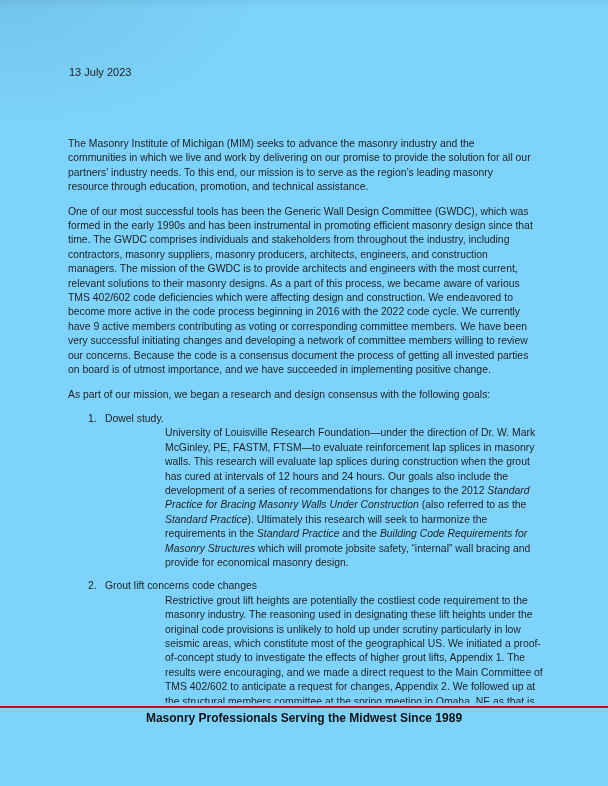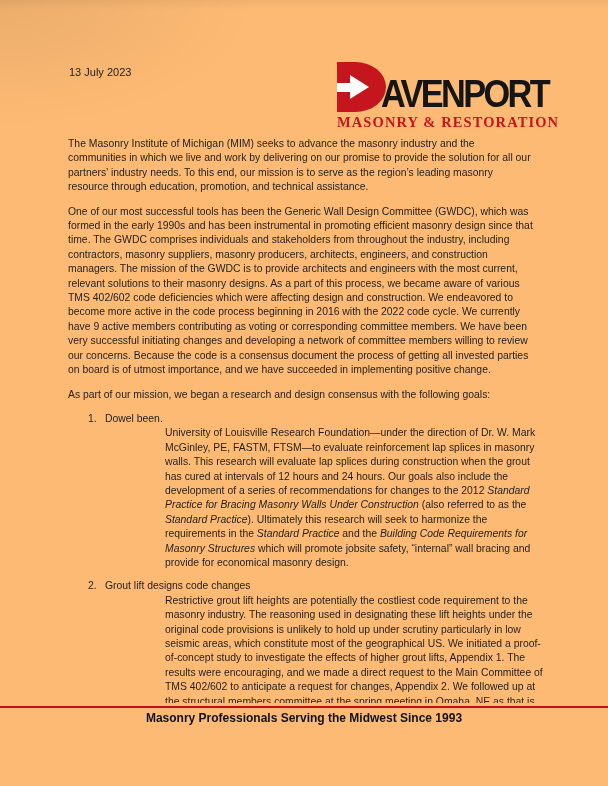--- a/index.html
+++ b/index.html
@@ -4,21 +4,21 @@
 <style>
   html,body{margin:0;padding:0;}
   body{
     width:608px;height:786px;
     background:#ffffff;
     font-family:"Liberation Sans","DejaVu Sans",sans-serif;
     color:#1f1f1f;
     position:relative;
     overflow:hidden;
   }
-  .page{position:absolute;inset:0;background:#fdba74;}
+  .page{position:absolute;inset:0;background:#7dd3fc;}
   .corner-shade{
     position:absolute;top:0;left:0;width:260px;height:130px;
     background:radial-gradient(ellipse at top left, rgba(0,0,0,0.07), rgba(0,0,0,0) 70%);
     pointer-events:none;
   }
   .top-shade{
     position:absolute;top:0;left:0;right:0;height:10px;
     background:linear-gradient(180deg, rgba(0,0,0,0.05), rgba(0,0,0,0));
     pointer-events:none;
   }
@@ -78,48 +78,38 @@
 </style>
 </head>
 <body>
 
 <div class="page">
   <div class="top-shade"></div>
   <div class="corner-shade"></div>
 
   <div class="date">13 July 2023</div>
 
-  <div class="logo">
-    <div class="logo-word">
-      <div class="logo-d">
-        <div class="arrow-tail"></div>
-        <div class="arrow-head"></div>
-      </div>
-      <div class="logo-rest">AVENPORT</div>
-    </div>
-    <div class="logo-tagline">MASONRY &amp; RESTORATION</div>
-  </div>
 
   <div class="main">
     <p>The Masonry Institute of Michigan (MIM) seeks to advance the masonry industry and the communities in which we live and work by delivering on our promise to provide the solution for all our partners’ industry needs. To this end, our mission is to serve as the region’s leading masonry resource through education, promotion, and technical assistance.</p>
     <p>One of our most successful tools has been the Generic Wall Design Committee (GWDC), which was formed in the early 1990s and has been instrumental in promoting efficient masonry design since that time. The GWDC comprises individuals and stakeholders from throughout the industry, including contractors, masonry suppliers, masonry producers, architects, engineers, and construction managers. The mission of the GWDC is to provide architects and engineers with the most current, relevant solutions to their masonry designs. As a part of this process, we became aware of various TMS 402/602 code deficiencies which were affecting design and construction. We endeavored to become more active in the code process beginning in 2016 with the 2022 code cycle. We currently have 9 active members contributing as voting or corresponding committee members. We have been very successful initiating changes and developing a network of committee members willing to review our concerns. Because the code is a consensus document the process of getting all invested parties on board is of utmost importance, and we have succeeded in implementing positive change.</p>
     <p>As part of our mission, we began a research and design consensus with the following goals:</p>
 
     <div class="goal">
       <div class="goal-titleline">
-        <span class="goal-number">1.</span><span>Dowel been.</span>
+        <span class="goal-number">1.</span><span>Dowel study.</span>
       </div>
       <div class="goal-detail"><span>University of Louisville Research Foundation—under the direction of Dr. W. Mark McGinley, PE, FASTM, FTSM—to evaluate reinforcement lap splices in masonry walls. This research will evaluate lap splices during construction when the grout has cured at intervals of 12 hours and 24 hours. Our goals also include the development of a series of recommendations for changes to the 2012 </span><span style="font-style: italic;">Standard Practice for Bracing Masonry Walls Under Construction</span><span> (also referred to as the </span><span style="font-style: italic;">Standard Practice</span><span>). Ultimately this research will seek to harmonize the requirements in the </span><span style="font-style: italic;">Standard Practice</span><span> and the </span><span style="font-style: italic;">Building Code Requirements for Masonry Structures</span><span> which will promote jobsite safety, “internal” wall bracing and provide for economical masonry design.</span></div>
     </div>
 
     <div class="goal">
       <div class="goal-titleline">
-        <span class="goal-number">2.</span><span>Grout lift designs code changes</span>
+        <span class="goal-number">2.</span><span>Grout lift concerns code changes</span>
       </div>
       <div class="goal-detail"><span>Restrictive grout lift heights are potentially the costliest code requirement to the masonry industry. The reasoning used in designating these lift heights under the original code provisions is unlikely to hold up under scrutiny particularly in low seismic areas, which constitute most of the geographical US. We initiated a proof-of-concept study to investigate the effects of higher grout lifts, Appendix 1. The results were encouraging, and we made a direct request to the Main Committee of TMS 402/602 to anticipate a request for changes, Appendix 2. We followed up at the structural members committee at the spring meeting in Omaha, NE as that is where the formal change will have to start. The results were encouraging. We’ll need to do a formal research project to replicate</span></div>
     </div>
   </div>
 
   <div class="footer-rule"></div>
   <div class="footer">
-    <div class="footer-tagline">Masonry Professionals Serving the Midwest Since 1993</div>
+    <div class="footer-tagline">Masonry Professionals Serving the Midwest Since 1989</div>
   </div>
 </div>
 
 </body></html>

